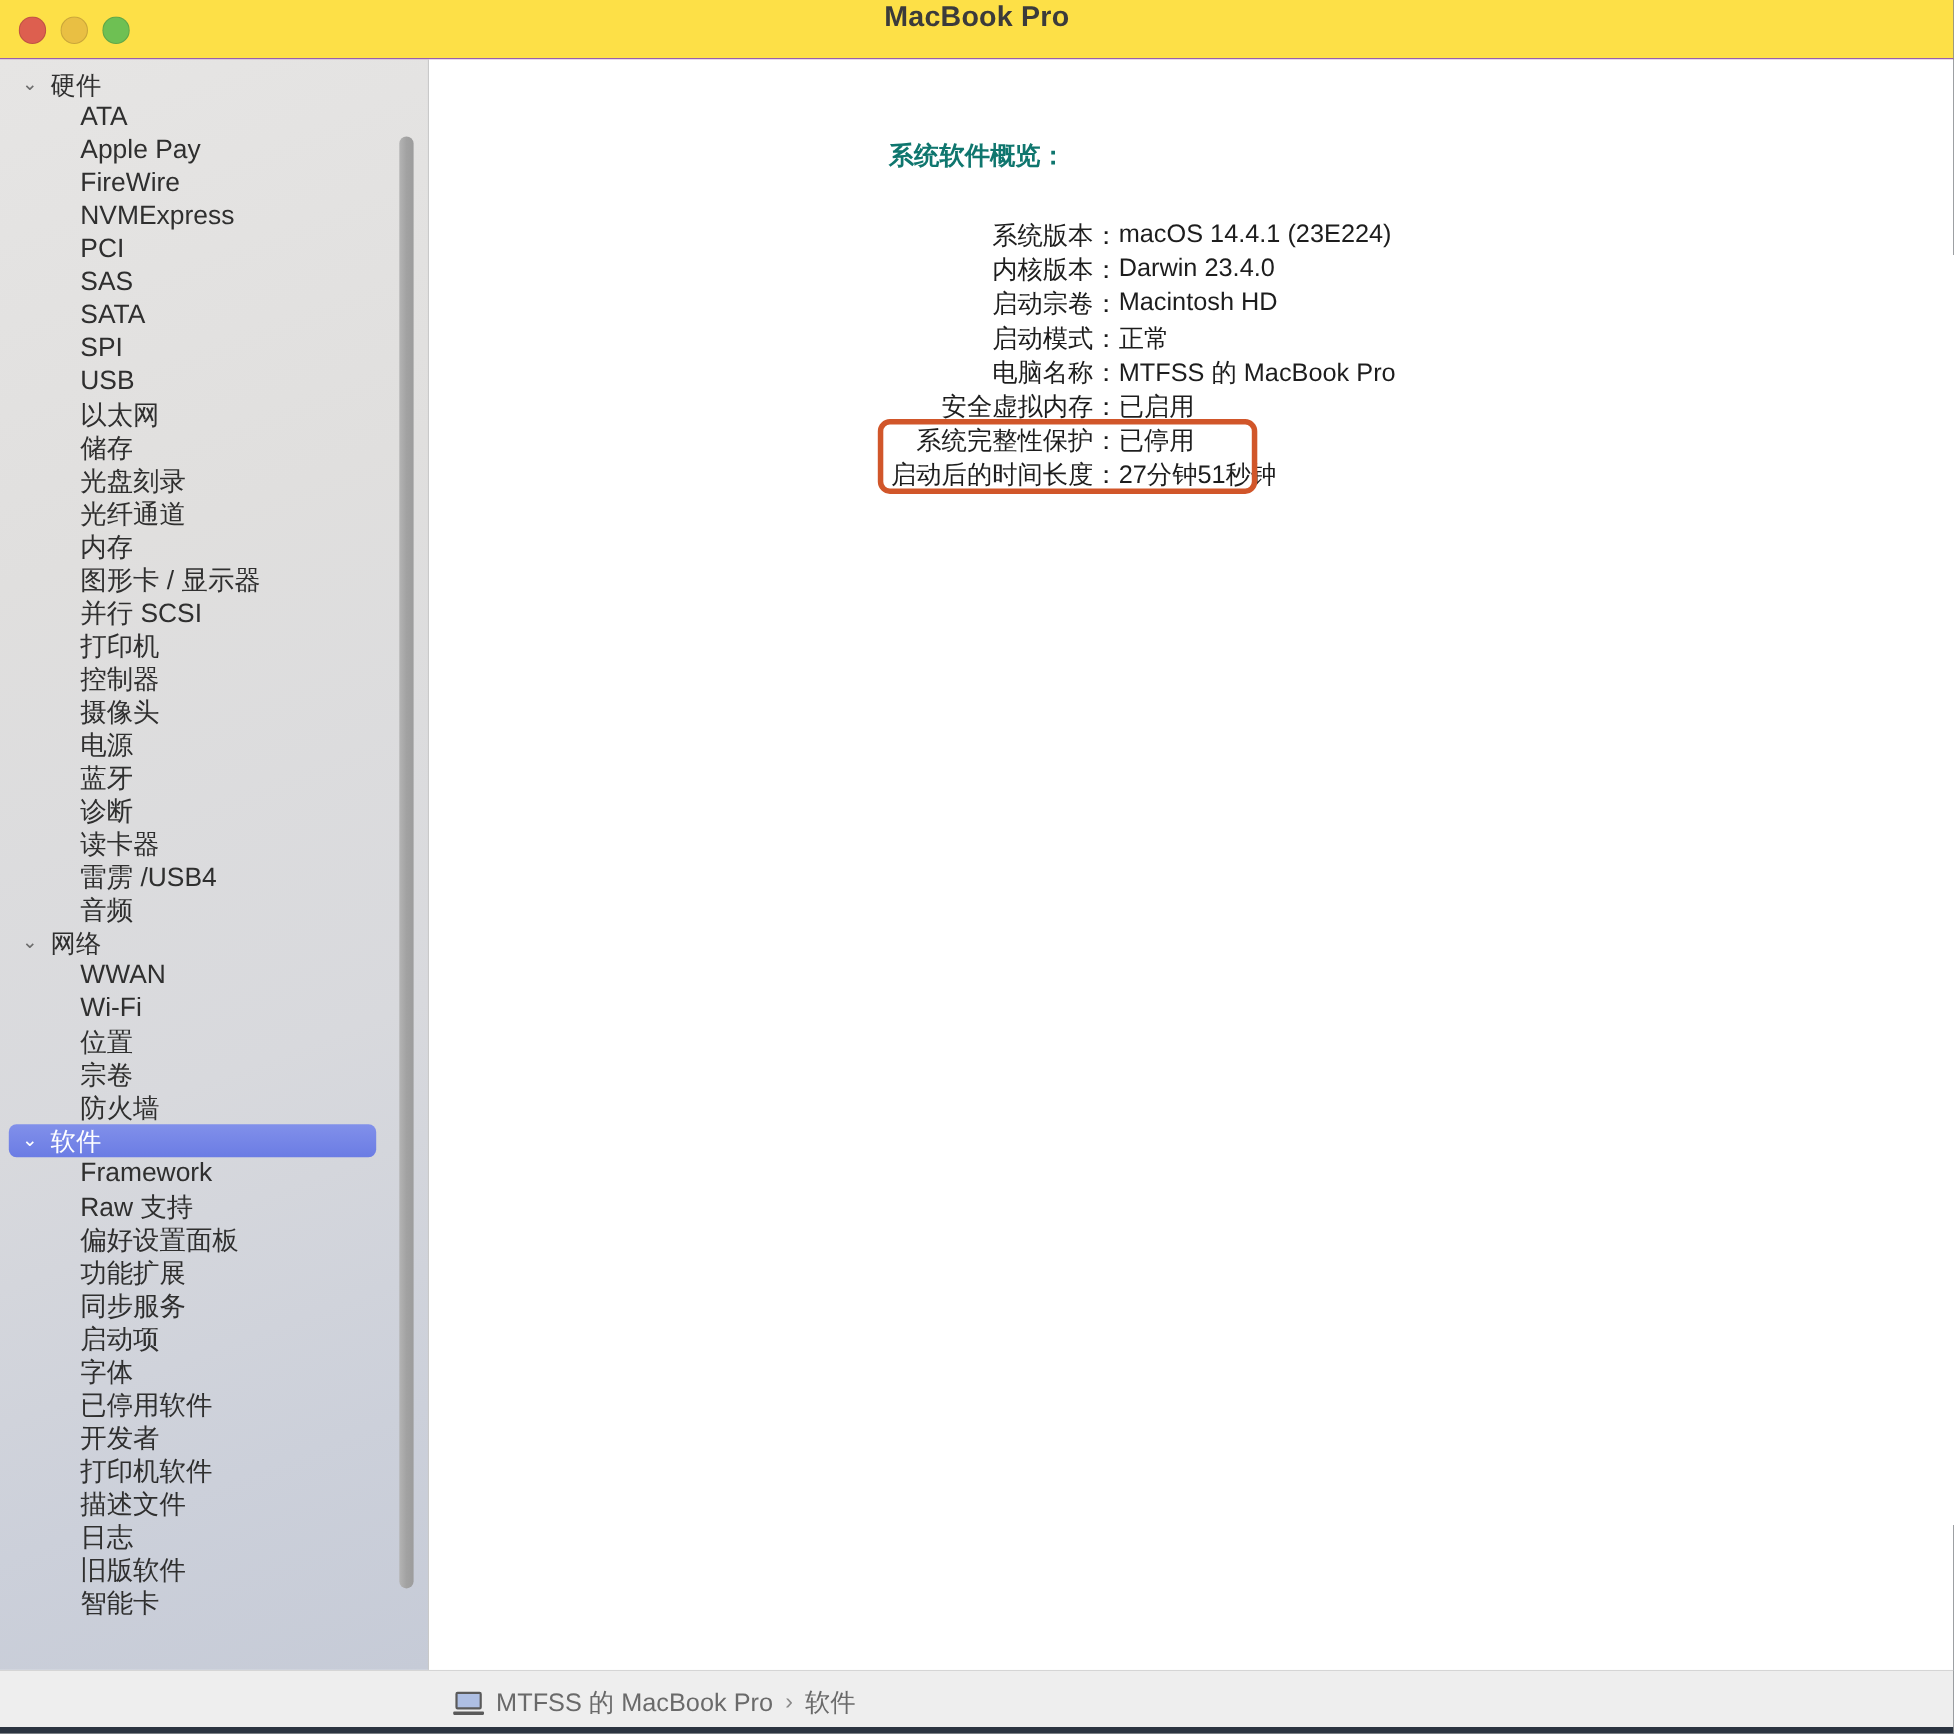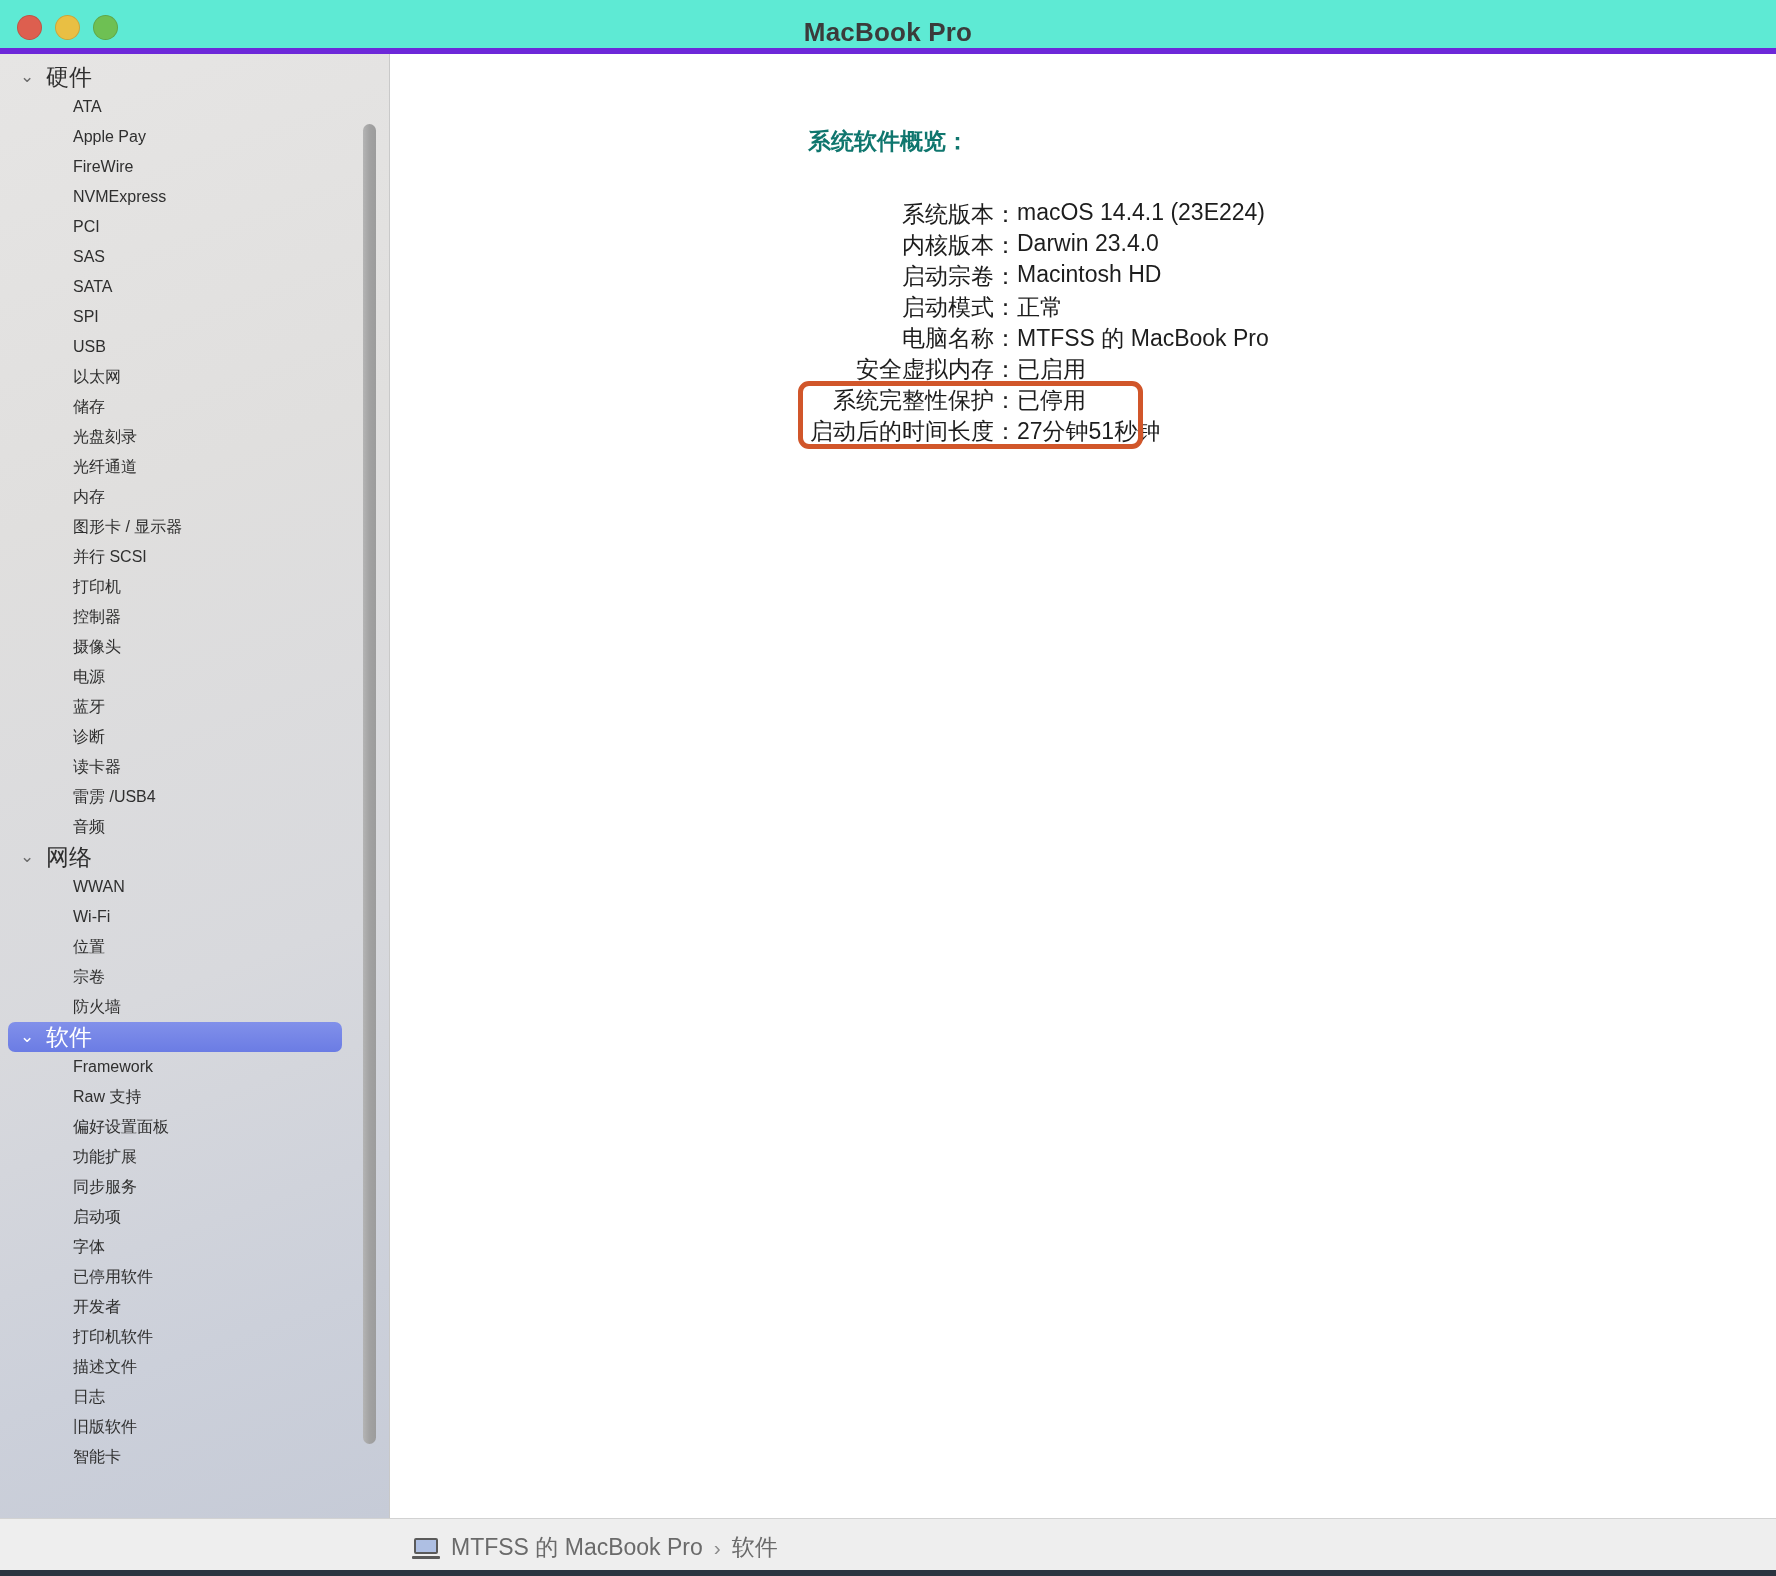--- a/index.html
+++ b/index.html
@@ -17,24 +17,24 @@
     background: #ffffff;
     overflow: hidden;
     display: flex;
     flex-direction: column;
   }
   
   .titlebar {
     position: relative;
     height: 54px;
     flex: 0 0 54px;
-    background: #5eead4;
-    border-bottom: 6px solid #6d28d9;
-    display: flex;
-    align-items: flex-end;
+    background: #fde047;
+    border-bottom: 1px solid #6d28d9;
+    display: flex;
+    align-items: flex-start;
   }
   .traffic {
     position: absolute;
     left: 17px;
     top: 15px;
     display: flex;
     gap: 13px;
   }
   .light {
     width: 25px; height: 25px; border-radius: 50%;
@@ -64,21 +64,21 @@
     width: 390px;
     flex: 0 0 390px;
     background: linear-gradient(160deg, #e6e5e4 0%, #e0dfde 30%, #d8d9dd 62%, #ccd0da 85%, #c6cbd7 100%);
     padding-top: 8px;
     overflow: hidden;
   }
   .sb-row {
     height: 30px;
     display: flex;
     align-items: center;
-    font-size: 16px;
+    font-size: 24px;
     color: #2f2f2f;
     padding-left: 20px;
     white-space: nowrap;
   }
   .sb-row.group { font-size: 23px; }
   .sb-row.child { padding-left: 73px; }
   .sb-row.selected {
     background: #7b8ae8;
     background: linear-gradient(180deg,#8190ea 0%, #6b7ce4 100%);
     color: #ffffff;

